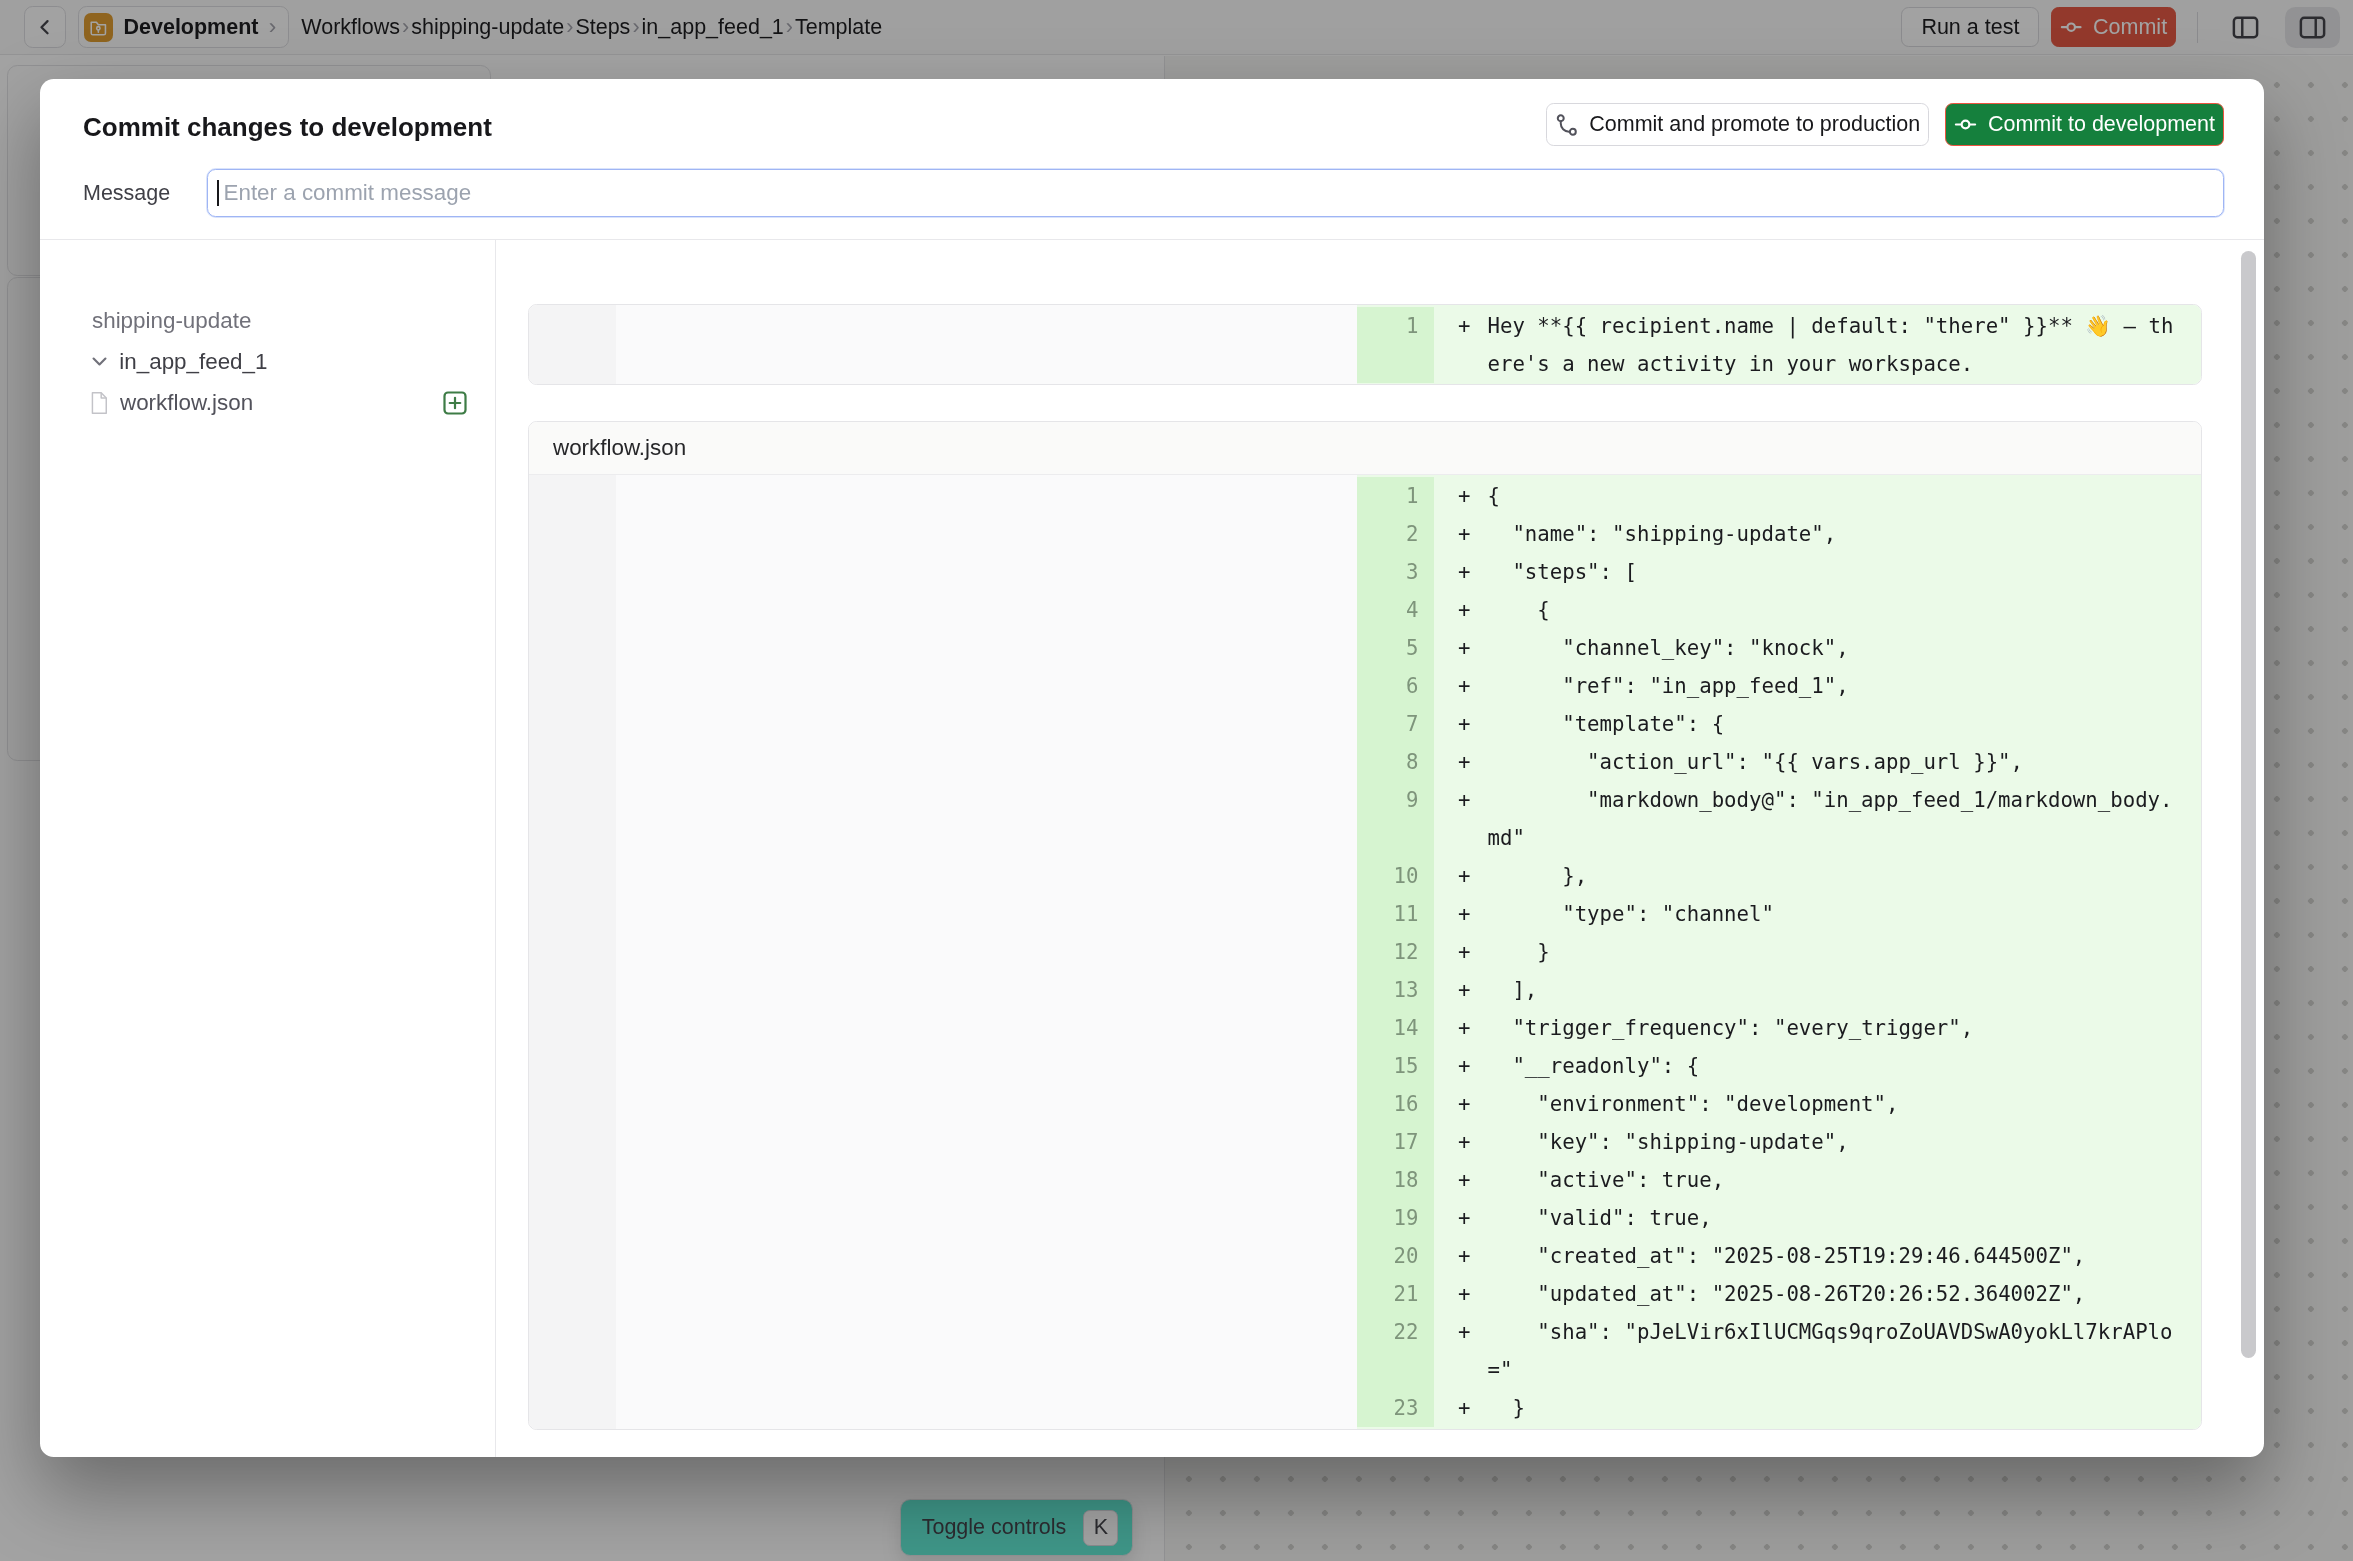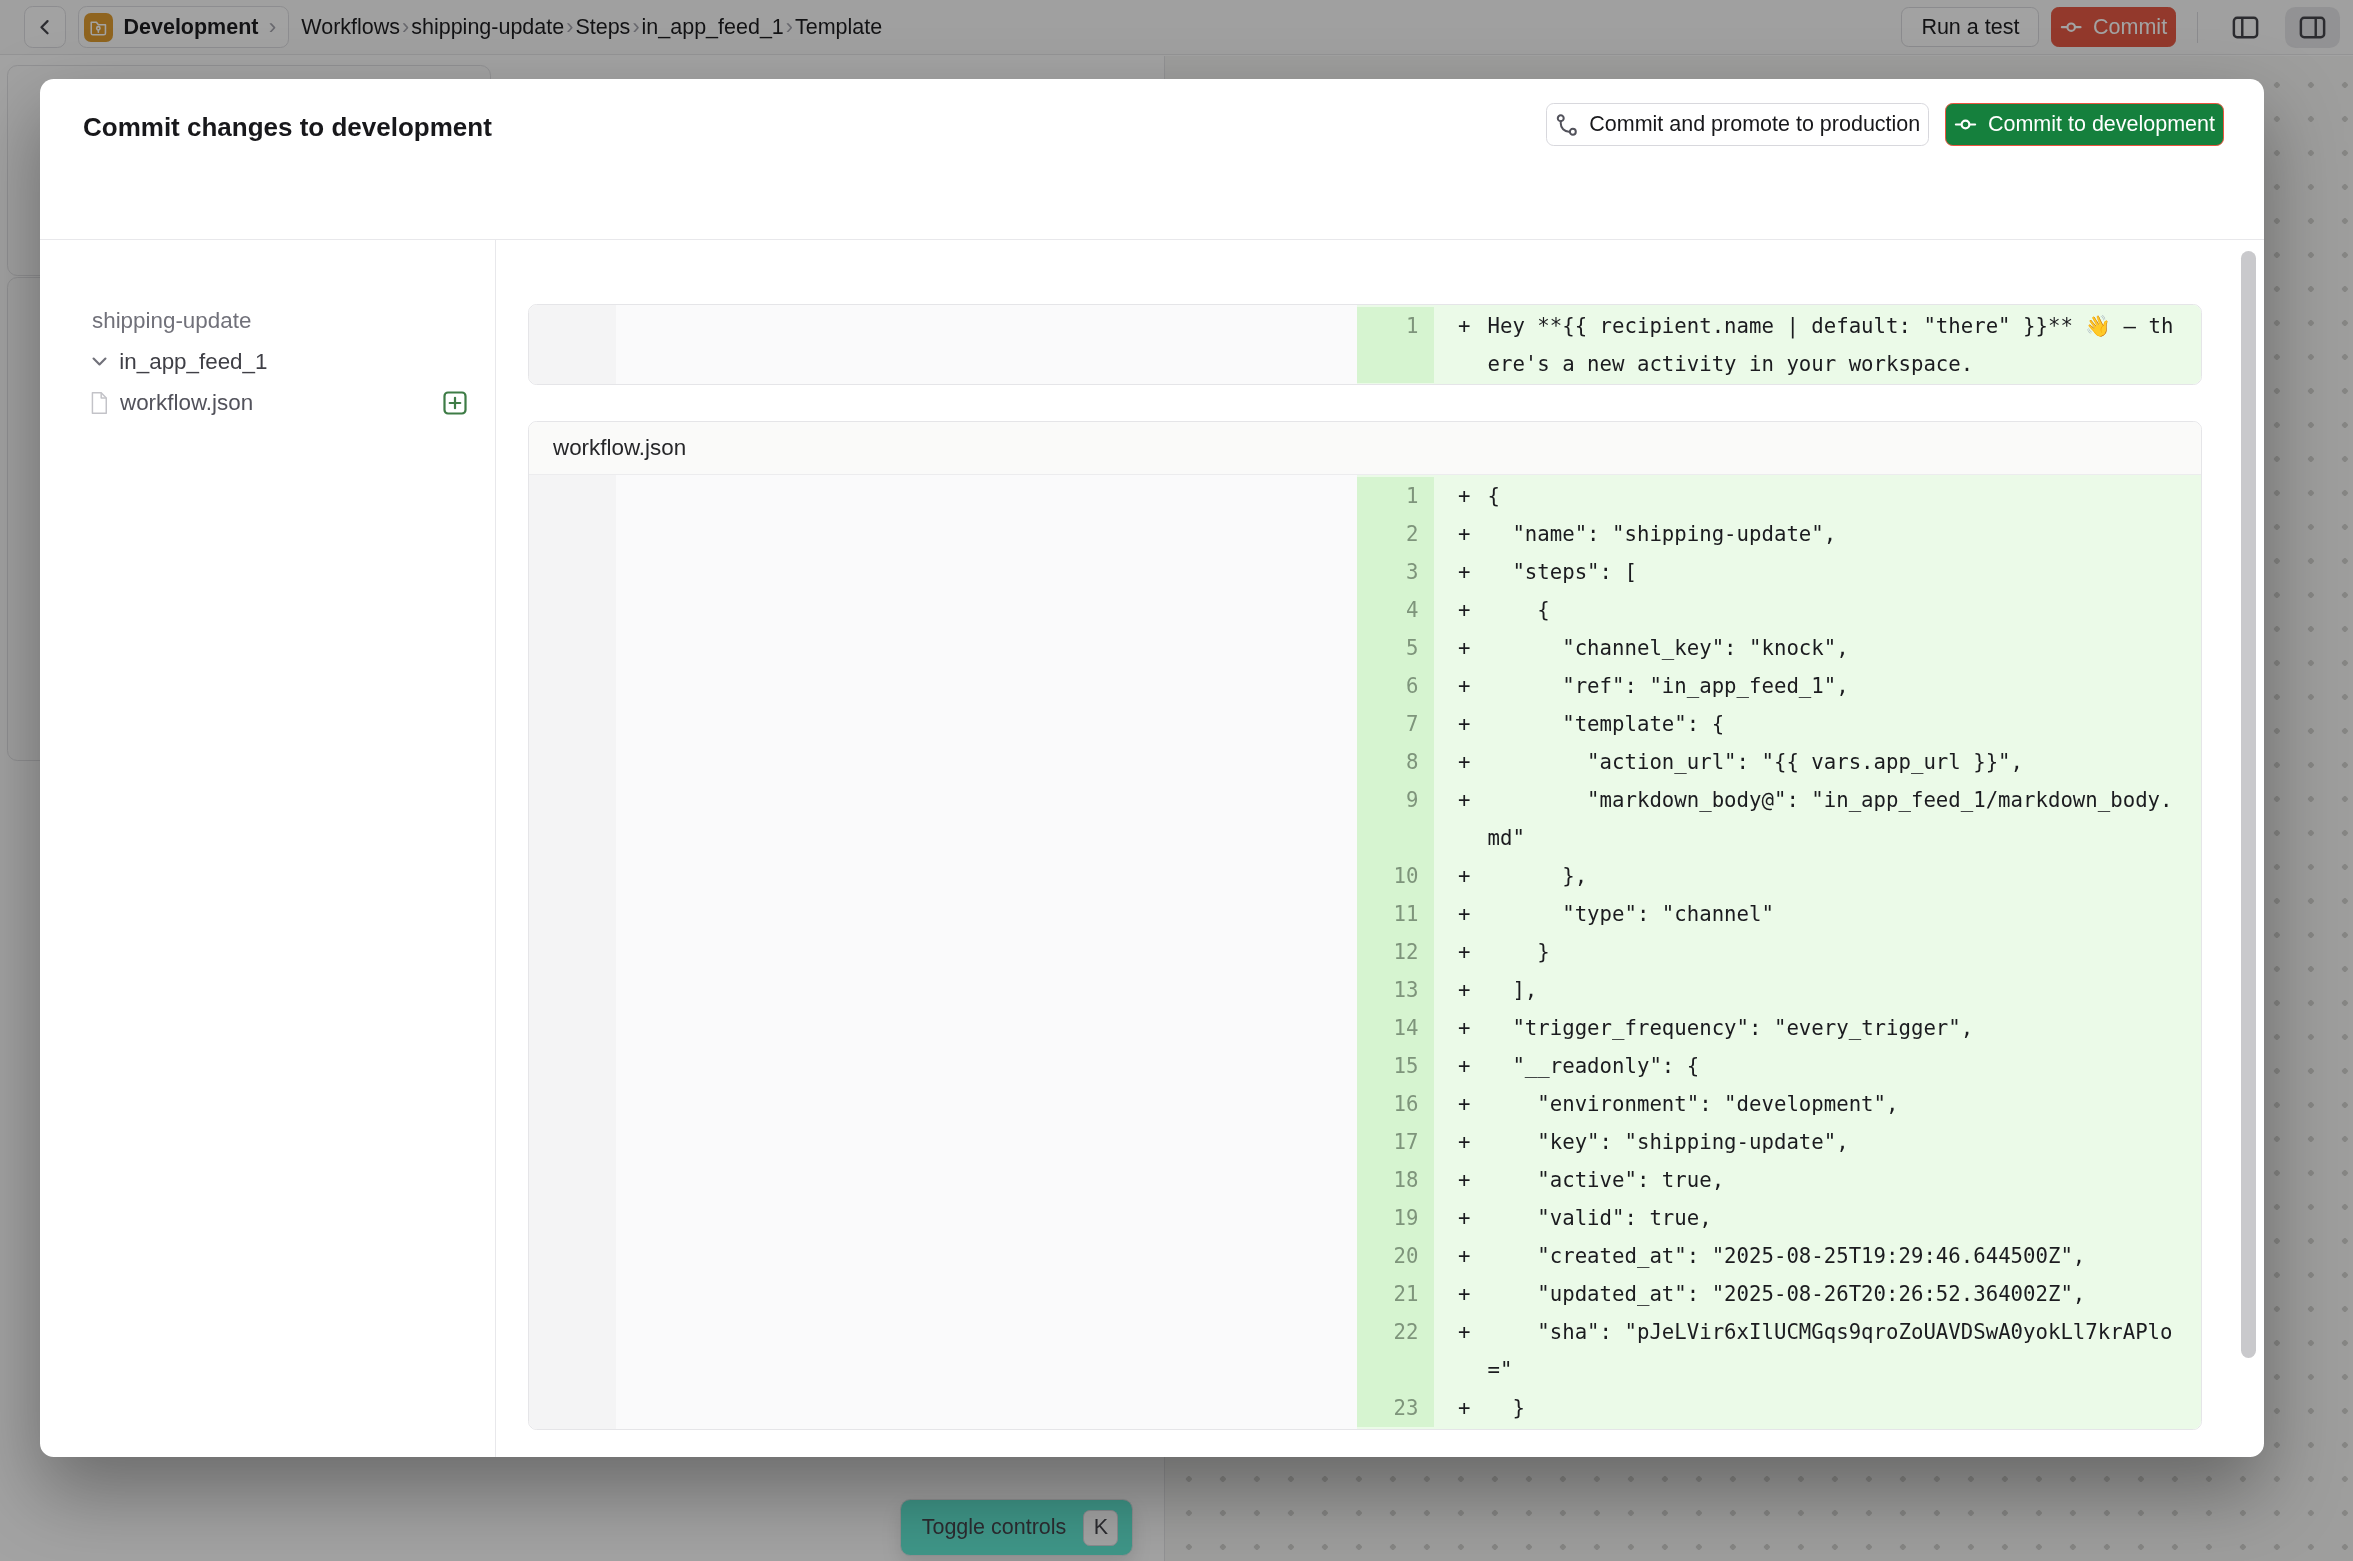--- a/index.html
+++ b/index.html
@@ -179,20 +179,27 @@
       </button>
       <button class="btn-m btn-commit">
         <svg width="23" height="23" viewBox="0 0 24 24" fill="none" stroke="#fff" stroke-width="2.3" stroke-linecap="round">
           <line x1="2" y1="12" x2="7.2" y2="12"></line>
             <circle cx="12" cy="12" r="4"></circle>
             <line x1="16.8" y1="12" x2="22" y2="12"></line>
         </svg>
         <span>Commit to development</span>
       </button>
     </div>
+    <div class="m-msgrow">
+      <div class="m-label">Message</div>
+      <div class="m-input">
+        <input type="text" value="" placeholder="Enter a commit message" style="">
+        <div class="caret"></div>
+      </div>
+    </div>
   </div>
   <div class="m-divider"></div>
 
   <div class="tree">
     <div class="trow t-root">
       <span>shipping-update</span>
     </div>
     <div class="trow t-step">
       <svg width="19" height="19" viewBox="0 0 16 16" fill="none" stroke="#71717A" stroke-width="1.8" stroke-linecap="round" stroke-linejoin="round">
         <path d="M3 5.5 L8 10.5 L13 5.5"></path>

